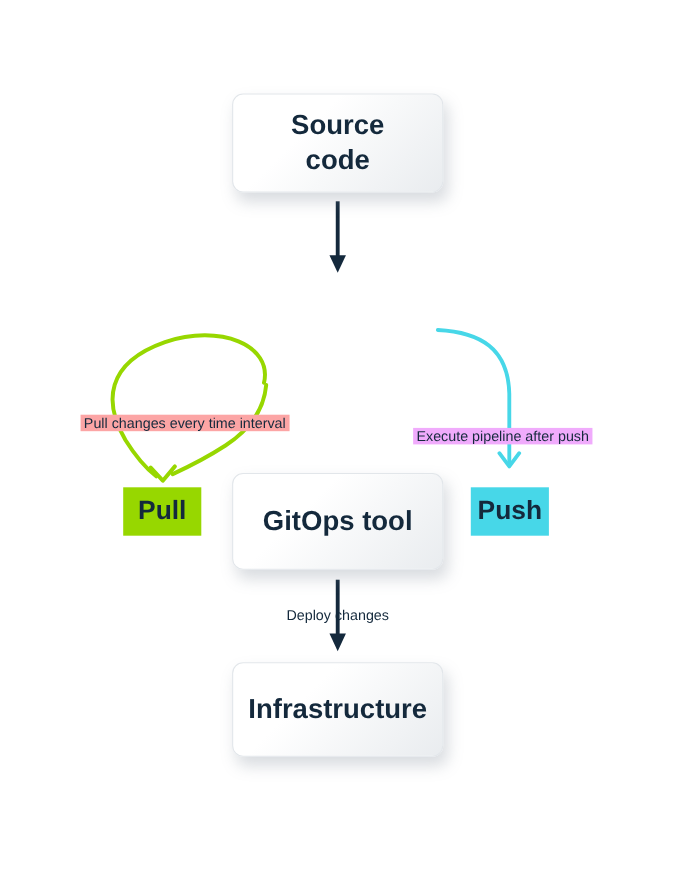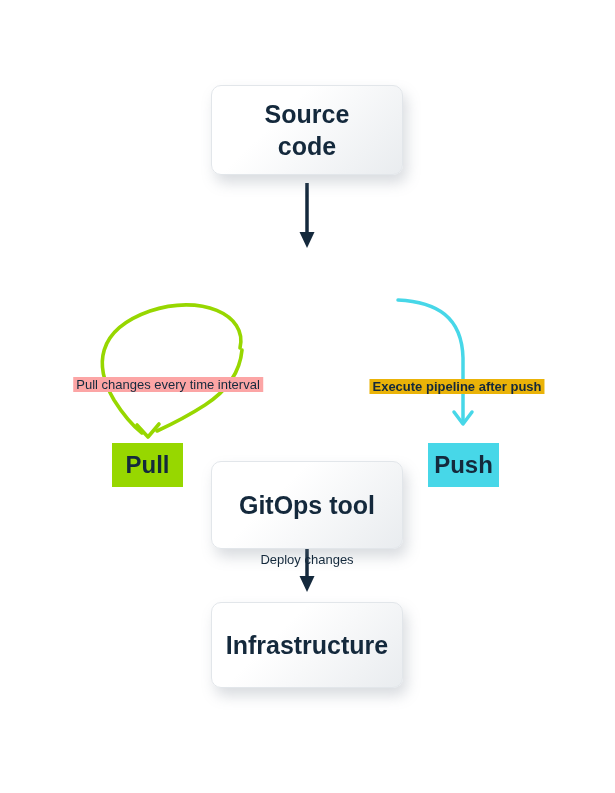--- a/index.html
+++ b/index.html
@@ -41,21 +41,21 @@
     line-height: 1.3;
     color: var(--navy);
     white-space: pre-line;
     background: linear-gradient(135deg, #ffffff 35%, #e9ecef 100%);
     border: 1px solid #e2e6ea;
     border-radius: 10px;
     box-shadow: 4px 8px 14px rgba(120,130,145,0.28);
   }
   #box-source { top: 85px;  height: 90px; }
   #box-git    { top: 258px; height: 88px; }
-  #box-gitops { top: 430px; height: 88px; margin-top: 31px; }
+  #box-gitops { top: 430px; height: 88px; }
   #box-infra  { top: 602px; height: 86px; }
 
   .chip {
     position: absolute;
     top: 443px;
     width: 71px;
     height: 44px;
     z-index: 2;
     display: flex;
     align-items: center;
@@ -71,21 +71,21 @@
   .edge-label {
     position: absolute;
     transform: translateX(-50%);
     white-space: nowrap;
     font-size: 13px;
     color: var(--navy);
     z-index: 3;
   }
   #lbl-push-code { left: 308px; top: 207px; }
   #lbl-pull-changes { left: 168px; top: 377px; background: #fca5a5; padding: 0 3px; }
-  #lbl-execute { left: 457px; top: 379px; background: #eab308; padding: 0 3px; font-weight: bold; }
+  #lbl-execute { left: 457px; top: 389px; background: #f0abfc; padding: 0 3px; }
   #lbl-deploy { left: 307px; top: 552px; text-align: center; }
 
   .logo {
     position: absolute;
     left: 468px;
     top: 735px;
     z-index: 2;
     font-size: 29px;
     font-weight: bold;
     letter-spacing: -0.5px;

